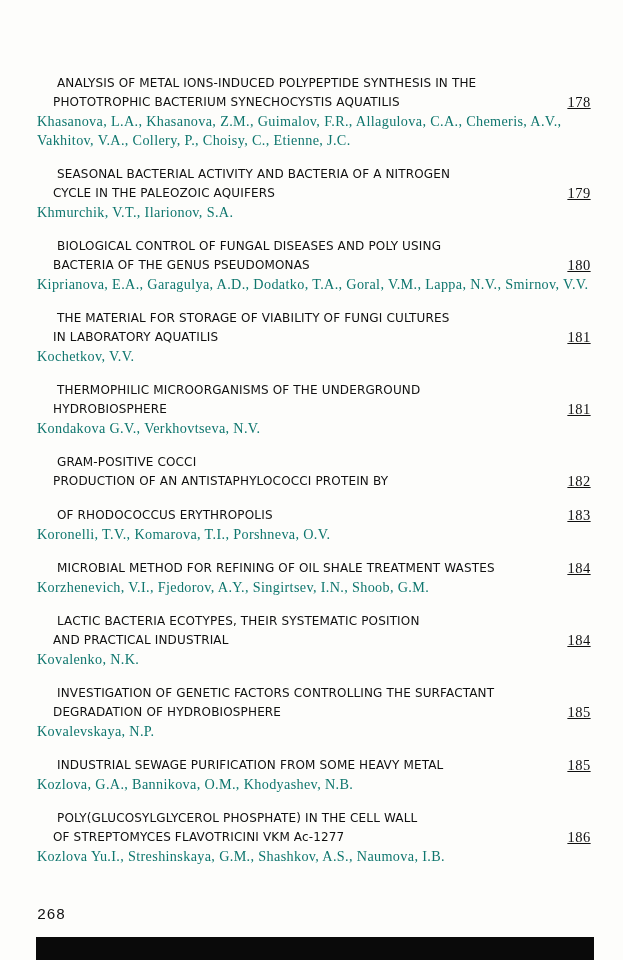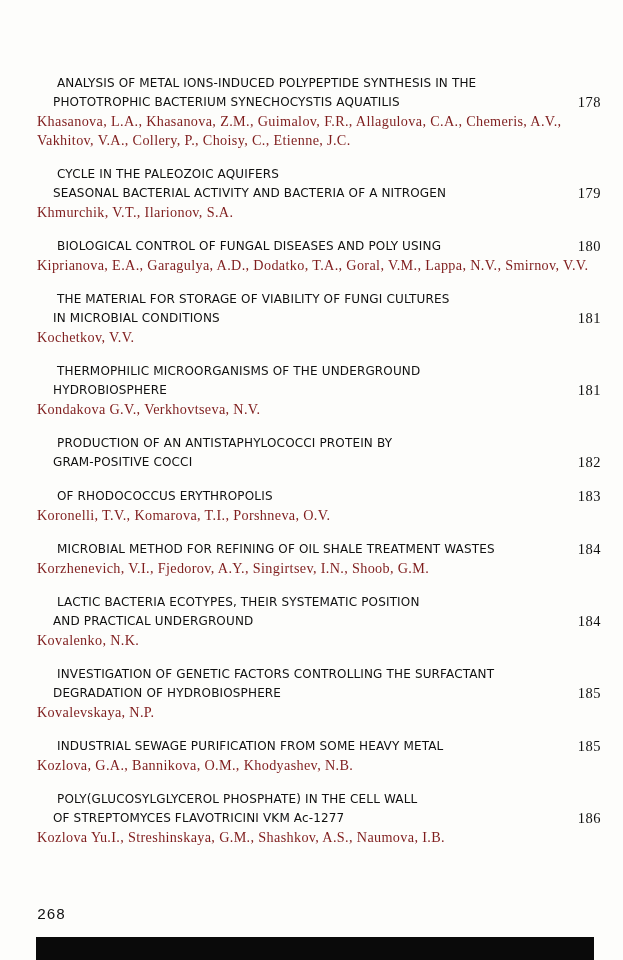--- a/index.html
+++ b/index.html
@@ -42,33 +42,34 @@
   }
   .title-line {
     white-space: nowrap;
   }
   .title-line:first-child {
     text-indent: 4px;
   }
   .pagenum {
     width: 44px;
     flex: 0 0 auto;
-    text-align: right;
+    text-align: center;
     font-family: "Liberation Serif", "DejaVu Serif", serif;
     font-size: 14.5px;
     line-height: 19px;
     letter-spacing: 0.5px;
     color: #101010;
+    text-decoration: underline;
   }
   .authors {
     font-family: "Liberation Serif", "DejaVu Serif", serif;
     font-size: 14.2px;
     line-height: 19px;
     letter-spacing: 0.35px;
-    color: #7f1d1d;
+    color: #0f766e;
     padding-right: 10px;
   }
   .folio {
     position: absolute;
     left: 37px;
     bottom: 36px;
     font-family: Liberation Mono, monospace;
     font-size: 15px;
     letter-spacing: 0.5px;
     color: #101010;
@@ -94,65 +95,66 @@
             <div class="title-line">PHOTOTROPHIC BACTERIUM SYNECHOCYSTIS AQUATILIS</div>
           </div>
       <div class="pagenum">178</div>
     </div>
     <div class="authors">Khasanova, L.A., Khasanova, Z.M., Guimalov, F.R., Allagulova, C.A., Chemeris, A.V., Vakhitov, V.A., Collery, P., Choisy, C., Etienne, J.C.</div>
   </div>
 
   <div class="entry">
     <div class="title-row">
       <div class="title">
+            <div class="title-line">SEASONAL BACTERIAL ACTIVITY AND BACTERIA OF A NITROGEN</div>
             <div class="title-line">CYCLE IN THE PALEOZOIC AQUIFERS</div>
-            <div class="title-line">SEASONAL BACTERIAL ACTIVITY AND BACTERIA OF A NITROGEN</div>
           </div>
       <div class="pagenum">179</div>
     </div>
     <div class="authors">Khmurchik, V.T., Ilarionov, S.A.</div>
   </div>
 
   <div class="entry">
     <div class="title-row">
       <div class="title">
             <div class="title-line">BIOLOGICAL CONTROL OF FUNGAL DISEASES AND POLY USING</div>
+            <div class="title-line">BACTERIA OF THE GENUS PSEUDOMONAS</div>
           </div>
       <div class="pagenum">180</div>
     </div>
     <div class="authors">Kiprianova, E.A., Garagulya, A.D., Dodatko, T.A., Goral, V.M., Lappa, N.V., Smirnov, V.V.</div>
   </div>
 
   <div class="entry">
     <div class="title-row">
       <div class="title">
             <div class="title-line">THE MATERIAL FOR STORAGE OF VIABILITY OF FUNGI CULTURES</div>
-            <div class="title-line">IN MICROBIAL CONDITIONS</div>
+            <div class="title-line">IN LABORATORY AQUATILIS</div>
           </div>
       <div class="pagenum">181</div>
     </div>
     <div class="authors">Kochetkov, V.V.</div>
   </div>
 
   <div class="entry">
     <div class="title-row">
       <div class="title">
             <div class="title-line">THERMOPHILIC MICROORGANISMS OF THE UNDERGROUND</div>
             <div class="title-line">HYDROBIOSPHERE</div>
           </div>
       <div class="pagenum">181</div>
     </div>
     <div class="authors">Kondakova G.V., Verkhovtseva, N.V.</div>
   </div>
 
   <div class="entry">
     <div class="title-row">
       <div class="title">
+            <div class="title-line">GRAM-POSITIVE COCCI</div>
             <div class="title-line">PRODUCTION OF AN ANTISTAPHYLOCOCCI PROTEIN BY</div>
-            <div class="title-line">GRAM-POSITIVE COCCI</div>
           </div>
       <div class="pagenum">182</div>
     </div>
   </div>
 
   <div class="entry">
     <div class="title-row">
       <div class="title">
             <div class="title-line">OF RHODOCOCCUS ERYTHROPOLIS</div>
           </div>
@@ -168,21 +170,21 @@
           </div>
       <div class="pagenum">184</div>
     </div>
     <div class="authors">Korzhenevich, V.I., Fjedorov, A.Y., Singirtsev, I.N., Shoob, G.M.</div>
   </div>
 
   <div class="entry">
     <div class="title-row">
       <div class="title">
             <div class="title-line">LACTIC BACTERIA ECOTYPES, THEIR SYSTEMATIC POSITION</div>
-            <div class="title-line">AND PRACTICAL UNDERGROUND</div>
+            <div class="title-line">AND PRACTICAL INDUSTRIAL</div>
           </div>
       <div class="pagenum">184</div>
     </div>
     <div class="authors">Kovalenko, N.K.</div>
   </div>
 
   <div class="entry">
     <div class="title-row">
       <div class="title">
             <div class="title-line">INVESTIGATION OF GENETIC FACTORS CONTROLLING THE SURFACTANT</div>

